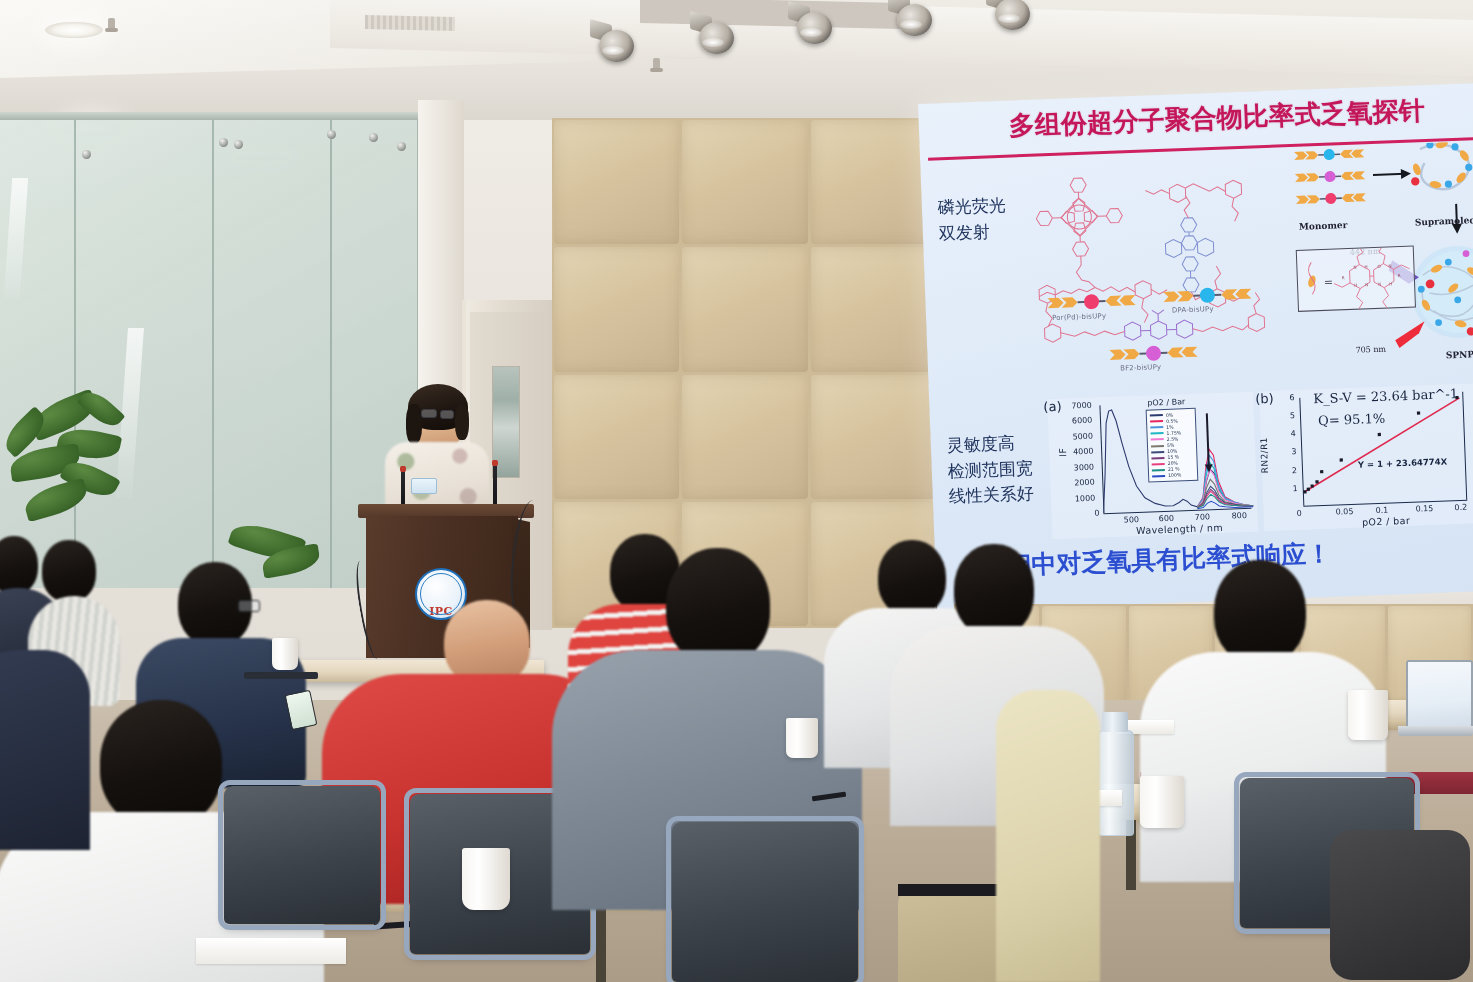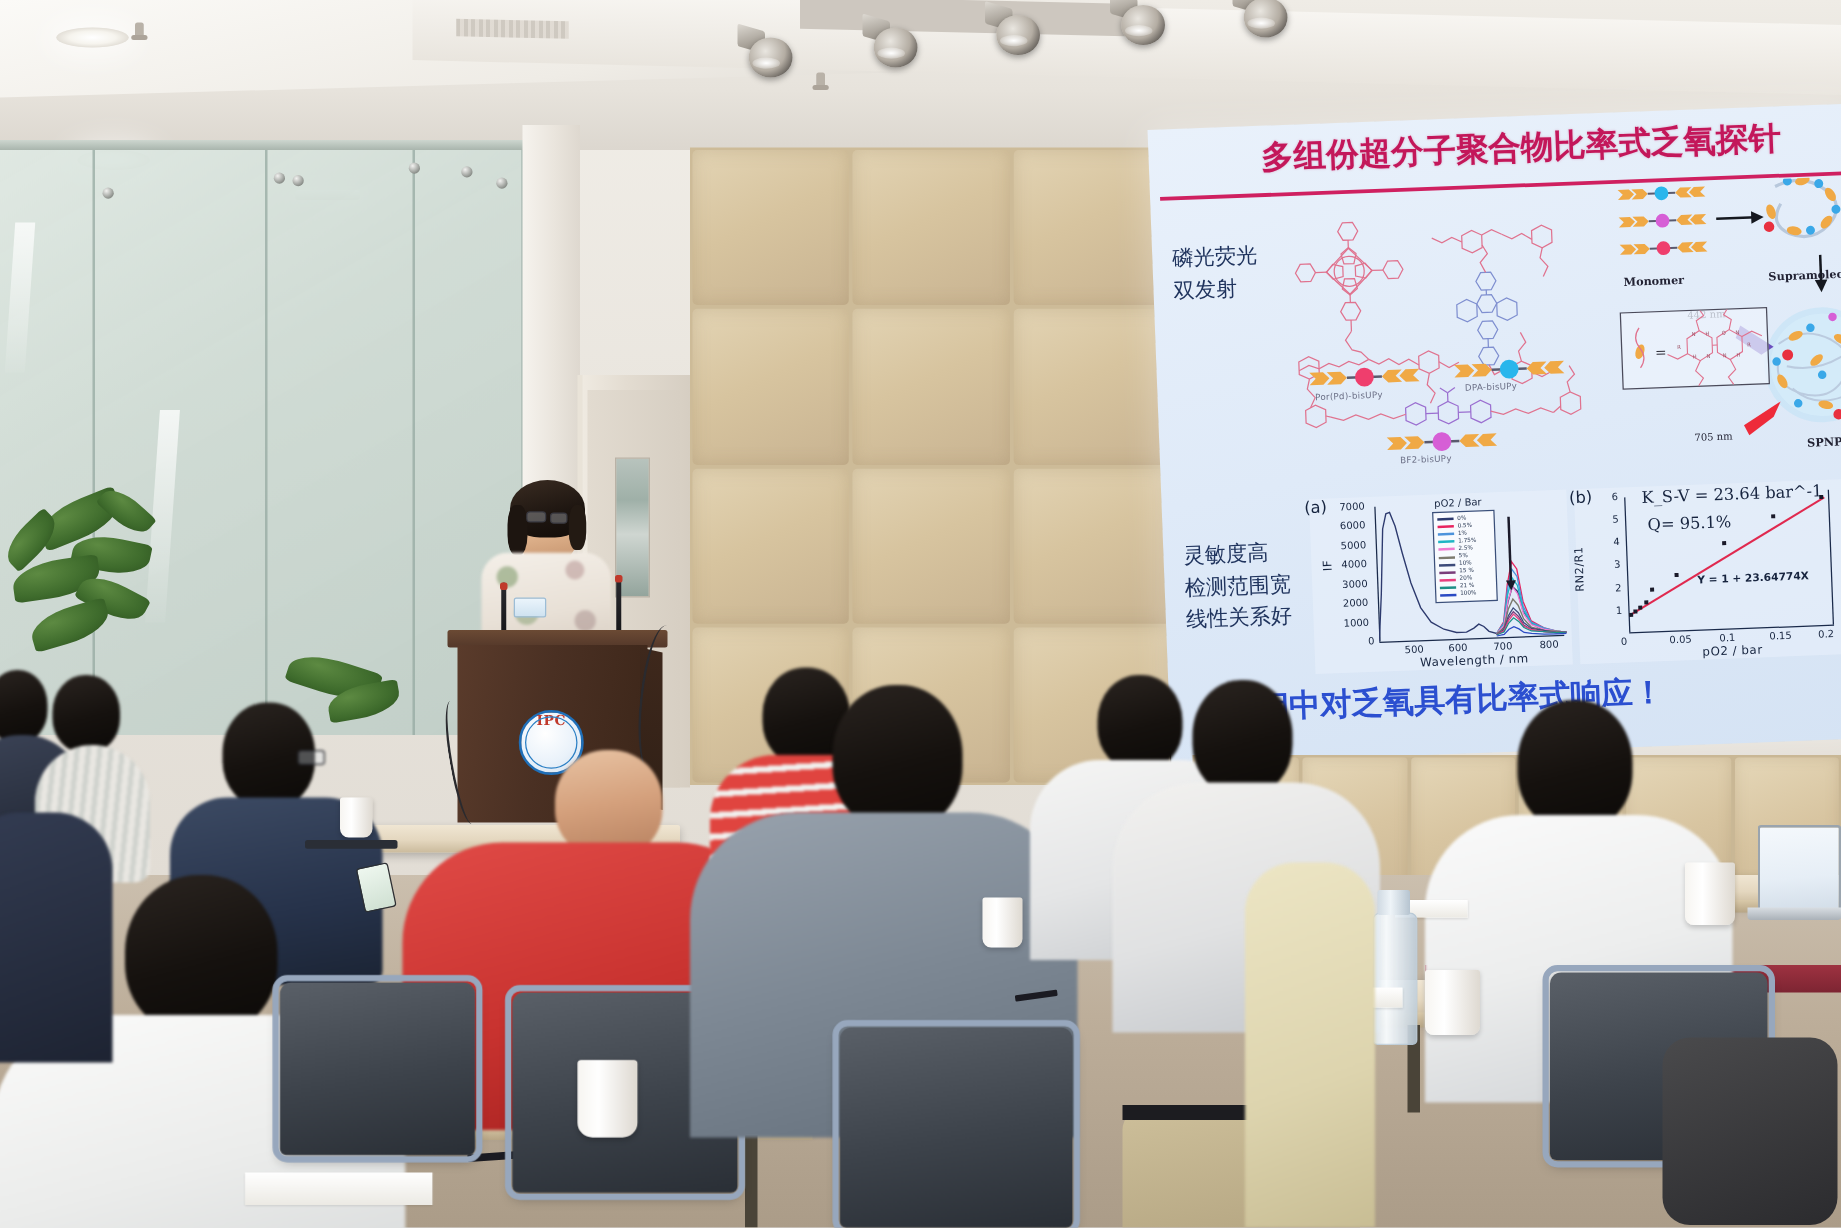--- a/index.html
+++ b/index.html
@@ -312,21 +312,21 @@
     background: linear-gradient(100deg,#5a3b2b 0%,#4a3023 45%,#3c2619 100%);
   }
   .podium-side {
     position:absolute; background: linear-gradient(180deg,#3e281c,#302016);
     transform: skewY(12deg);
   }
   .ipc-logo {
     position:absolute; border-radius:50%;
     background: radial-gradient(circle at 40% 35%,#ffffff 0%,#eaf2fa 55%,#cfe0f0 100%);
     border:2.5px solid #1f6fb8;
-    display:flex; align-items:flex-start; justify-content:center;
+    display:flex; align-items:flex-end; justify-content:center;
   }
   .ipc-text {
     color:#c0392b; font-weight:bold; font-size:11px; letter-spacing:.5px;
     font-family:"DejaVu Serif","Liberation Serif",serif;
   }
   .ipc-ring {
     position:absolute; inset:3px; border-radius:50%; border:1px solid #2b7fc4;
   }
   .mic {
     position:absolute; background:linear-gradient(180deg,#2b2b30,#151518);

